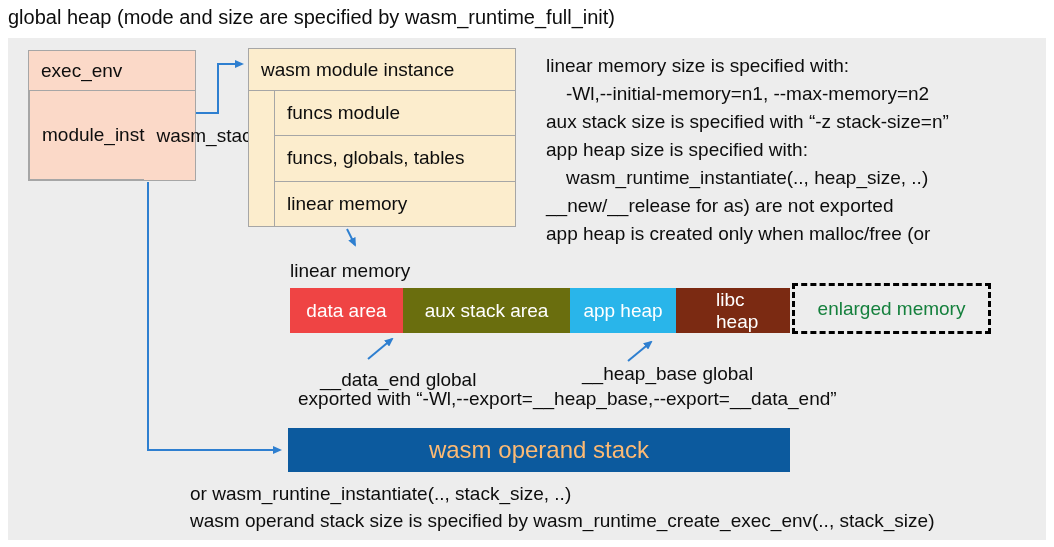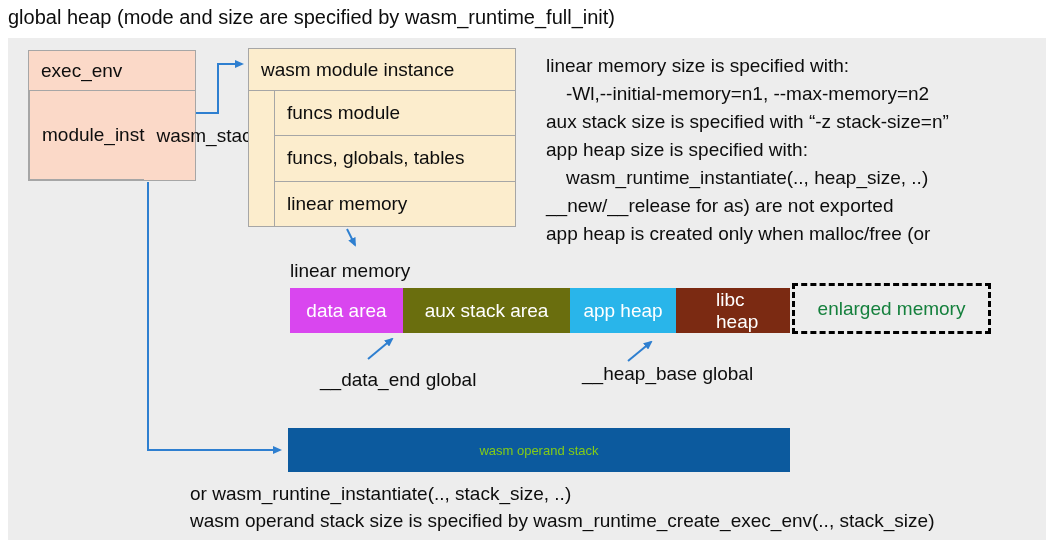--- a/index.html
+++ b/index.html
@@ -43,21 +43,21 @@
   #seg-libc   { left:676px; width:114px; }
   #seg-enlarged { left:792px; top:283px; width:199px; height:51px; border:3px dashed #000;
                   display:flex; align-items:center; justify-content:center; font-size:19px; }
 
   #data-end-label  { left:320px; top:361px; font-size:19px;margin-top:8px; }
   #heap-base-label { left:582px; top:363px; font-size:19px; }
   #exported-label  { left:298px; top:388px; font-size:19px; }
 
   
   #operand-bar { left:288px; top:428px; width:502px; height:44px; display:flex; align-items:center; justify-content:center;
-                 color:#84cc16; font-size:13px; }
+                 color:#fdba74; font-size:24px; }
   #bottom-notes { left:190px; top:480px; font-size:19px; line-height:27px; }
 
   #arrow-layer { left:0; top:0; width:1054px; height:547px; pointer-events:none; }
 </style>
 </head>
 <body>
 
 <div id="canvas">
 
   <div id="title" class="abs">global heap (mode and size are specified by wasm_runtime_full_init)</div>
@@ -92,28 +92,29 @@
     <div class="indent">-Wl,--initial-memory=n1, --max-memory=n2</div>
     <div>aux stack size is specified with “-z stack-size=n”</div>
     <div>app heap size is specified with:</div>
     <div class="indent">wasm_runtime_instantiate(.., heap_size, ..)</div>
     <div>__new/__release for as) are not exported</div>
     <div>app heap is created only when malloc/free (or</div>
   </div>
 
   <div id="lm-label" class="abs">linear memory</div>
 
-  <div id="seg-data" class="abs seg" style="background: #d946ef;">data area</div>
+  <div id="seg-data" class="abs seg" style="background: #ef4444;">data area</div>
   <div id="seg-aux" class="abs seg" style="background: rgb(106, 110, 14);">aux stack area</div>
   <div id="seg-appheap" class="abs seg" style="background: rgb(41, 181, 234);">app heap</div>
   <div id="seg-libc" class="abs seg" style="background: rgb(123, 42, 18); padding-left: 40px;">libc heap</div>
   <div id="seg-enlarged" class="abs" style="color: #15803d;">enlarged memory</div>
 
   <div id="data-end-label" class="abs">__data_end global</div>
   <div id="heap-base-label" class="abs">__heap_base global</div>
+  <div id="exported-label" class="abs">exported with “-Wl,--export=__heap_base,--export=__data_end”</div>
 
   <div id="operand-bar" class="abs" style="background: rgb(12, 90, 158);">wasm operand stack</div>
 
   <div id="bottom-notes" class="abs">
     <div>or wasm_runtine_instantiate(.., stack_size, ..)</div>
     <div>wasm operand stack size is specified by wasm_runtime_create_exec_env(.., stack_size)</div>
   </div>
 
   <svg id="arrow-layer" class="abs" width="1054" height="547" viewBox="0 0 1054 547">
     <defs>

